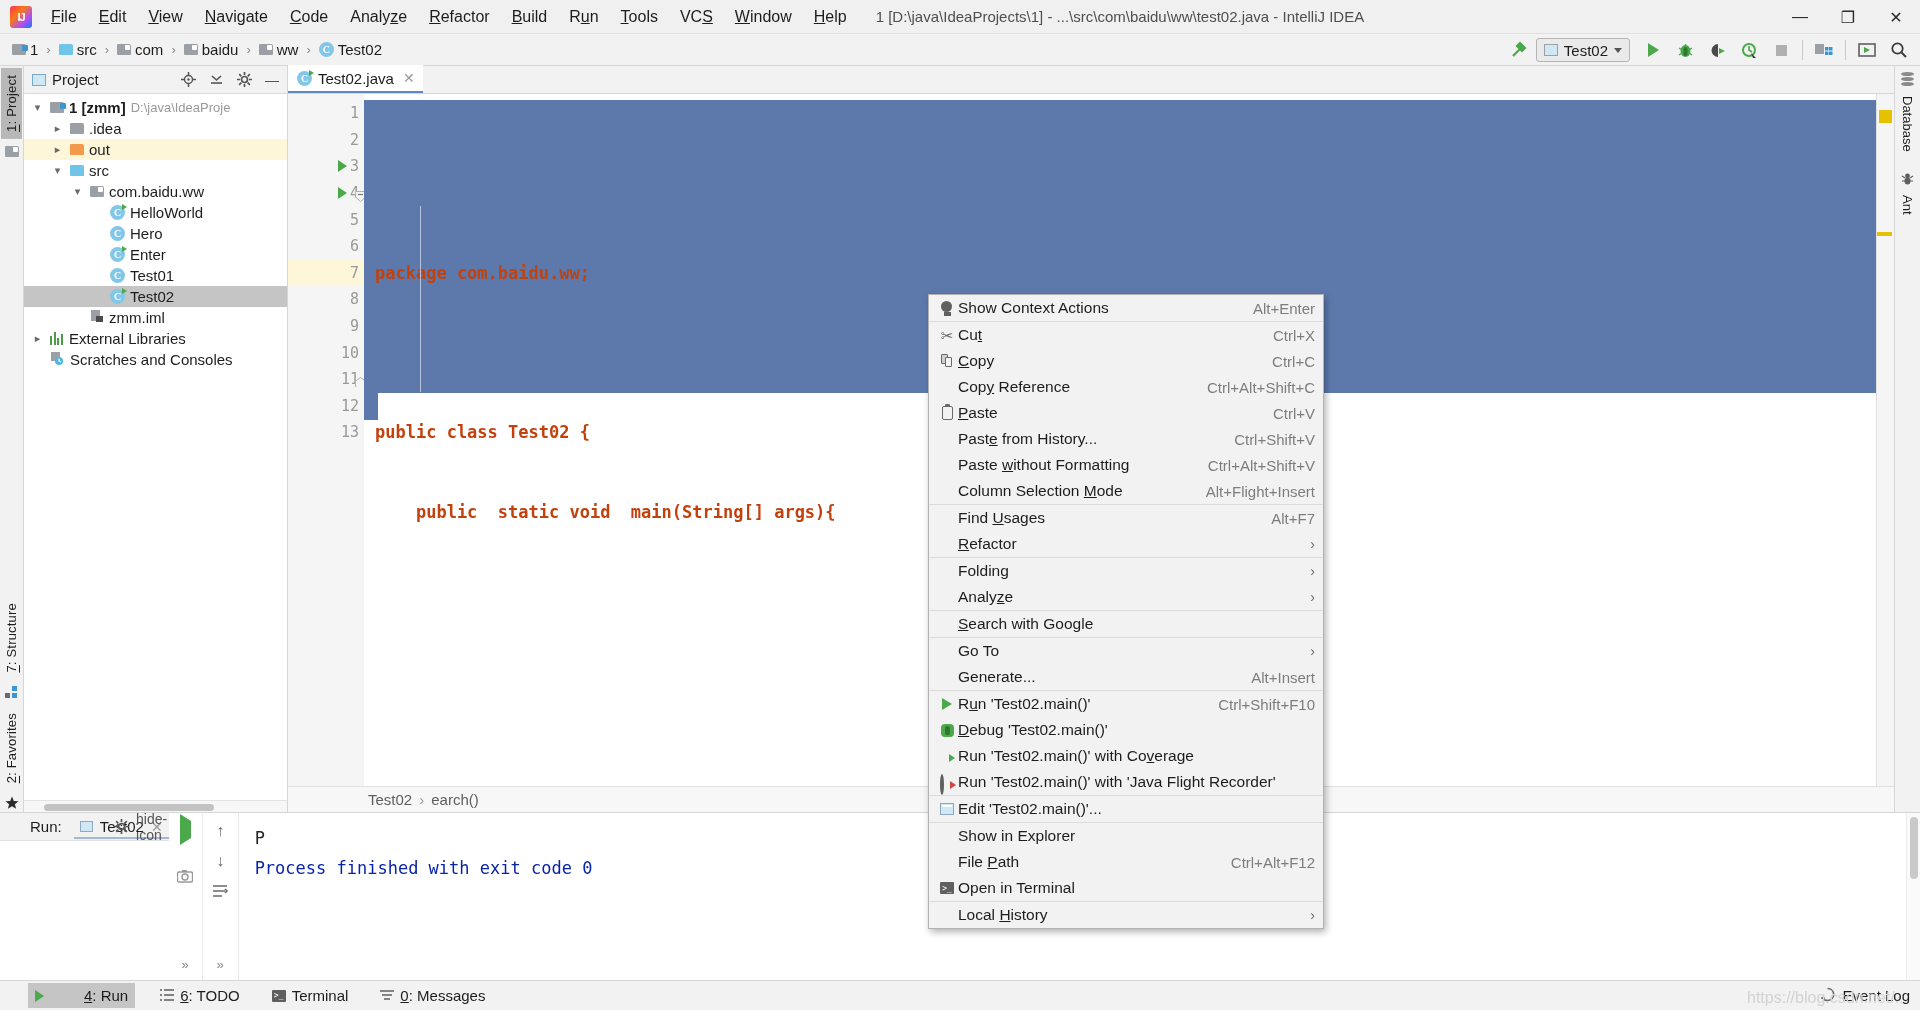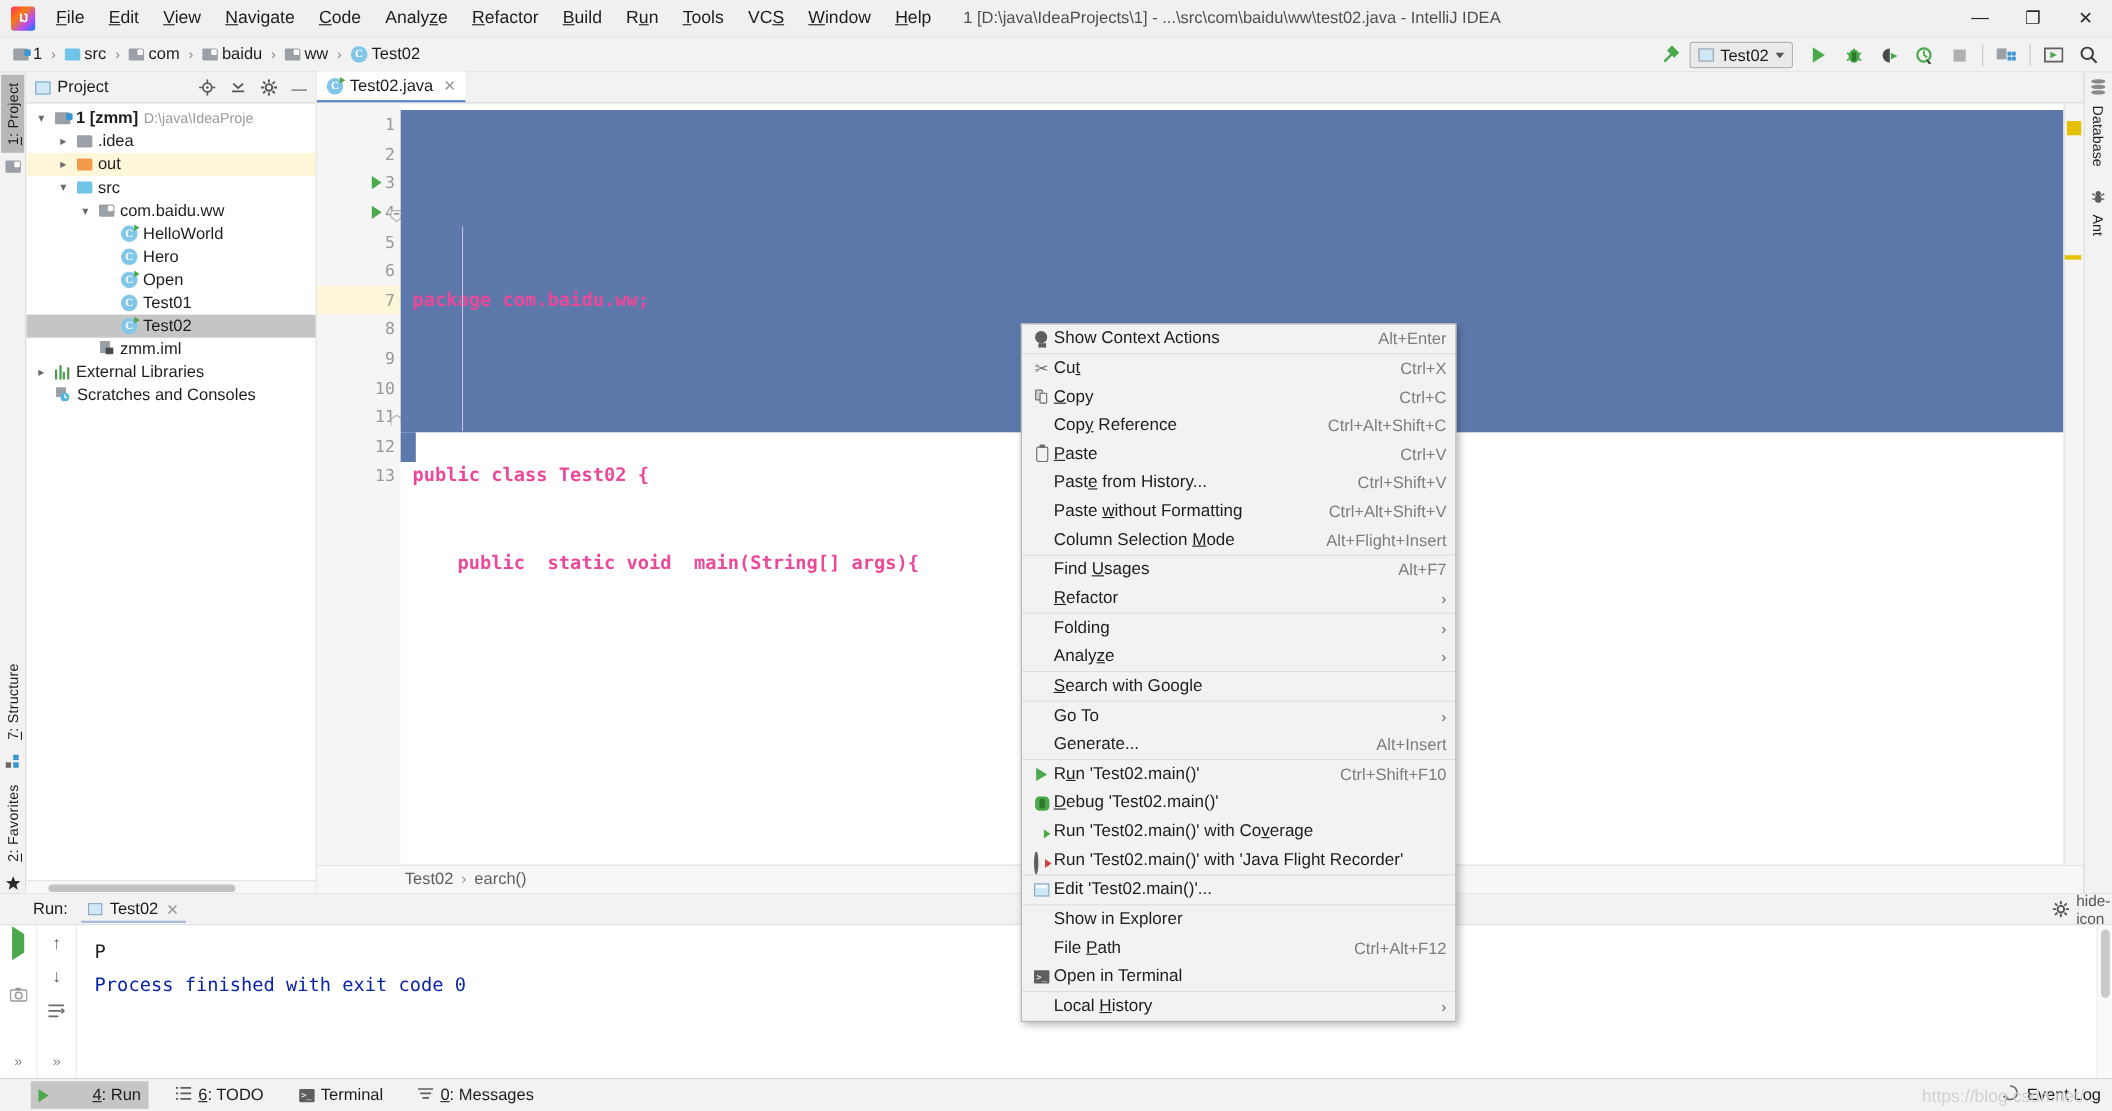--- a/index.html
+++ b/index.html
@@ -131,40 +131,40 @@
   .gline.cur { background:#fdf6d8; }
   .grun { position:absolute; left:50px; width:0;height:0;border-left:9px solid #4ba84b;border-top:6px solid transparent;border-bottom:6px solid transparent; }
   .gfold { position:absolute; left:67px; width:11px;height:11px; }
   .code {
     flex:1; position:relative; padding-top:6px; overflow:hidden;
     font-family:"DejaVu Sans Mono", monospace; font-size:17px; line-height:26.6px; color:#1d1d1d;
     white-space:pre;
   }
   .code .selband { position:absolute; left:0; right:0; background:#5d79ac; }
   .cline { position:relative; height:26.6px; padding-left:11px; color:#fff; z-index:2; }
-  .kw { color:#ec4899; font-weight:bold; }
+  .kw { color:#c2410c; font-weight:bold; }
   .indent-guide { position:absolute; left:56px; top:0; bottom:0; width:1px; background:#b9c4da; z-index:3; }
   .breadcrumbbar {
     height:26px; background:#f7f7f7; border-top:1px solid #e0e0e0; display:flex; align-items:center;
     padding-left:80px; gap:7px; font-size:15px; color:#5f5f5f; flex:none;
   }
   .marker-col {
     width:18px; flex:none; background:#f5f5f5; border-left:1px solid #e0e0e0; position:relative;
   }
   .mk { position:absolute; right:2px; background:#e5c100; }
 
   
   .rail-r {
     width:26px; background:#f2f2f2; border-left:1px solid #d6d6d6; flex:none;
     display:flex; flex-direction:column; align-items:center; padding-top:6px; gap:4px;
   }
   .vtab-r { writing-mode:vertical-rl; font-size:13px; padding:6px 3px; color:#1d1d1d; white-space:nowrap; }
 
   
-  .runpanel { height:168px; background:#fff; border-top:1px solid #d6d6d6; display:flex; flex-direction:column; flex:none; }
+  .runpanel { height:168px; background:#fff; border-top:1px solid #d6d6d6; display:flex; flex-direction:row; flex:none; }
   .run-head { height:28px; background:#f2f2f2; display:flex; align-items:center; gap:12px; padding-left:30px; border-bottom:1px solid #e0e0e0; flex:none; position:relative; }
   .run-label { font-size:15px; color:#1d1d1d; }
   .run-tab { display:flex; align-items:center; gap:7px; font-size:15px; padding:4px 6px 2px; border-bottom:2px solid #a3b8d8; }
   .run-tab .sq { width:13px;height:11px;border:1.5px solid #8fa8c0;background:#cfe8f5; }
   .run-tab .x { color:#9a9a9a; font-size:14px; }
   .run-head-right { position:absolute; right:6px; display:flex; align-items:center; gap:8px; }
   .run-body { flex:1; display:flex; min-height:0; }
   .run-toolcol { width:34px; flex:none; display:flex; flex-direction:column; align-items:center; gap:10px; padding-top:8px; border-right:1px solid #ececec; }
   .run-toolcol2 { width:36px; flex:none; display:flex; flex-direction:column; align-items:center; gap:12px; padding-top:9px; border-right:1px solid #ececec; color:#6a6a6a; }
   .run-console {
@@ -440,21 +440,21 @@
         <div class="trow" style="padding-left:86px">
           <span class="class-ico runnable">C</span>
           <span class="tlabel">HelloWorld</span>
         </div>
         <div class="trow" style="padding-left:86px">
           <span class="class-ico">C</span>
           <span class="tlabel">Hero</span>
         </div>
         <div class="trow" style="padding-left:86px">
           <span class="class-ico runnable">C</span>
-          <span class="tlabel">Open</span>
+          <span class="tlabel">Enter</span>
         </div>
         <div class="trow" style="padding-left:86px">
           <span class="class-ico">C</span>
           <span class="tlabel">Test01</span>
         </div>
         <div class="trow sel" style="padding-left:86px">
           <span class="class-ico runnable">C</span>
           <span class="tlabel">Test02</span>
         </div>
         <div class="trow" style="padding-left:66px">

